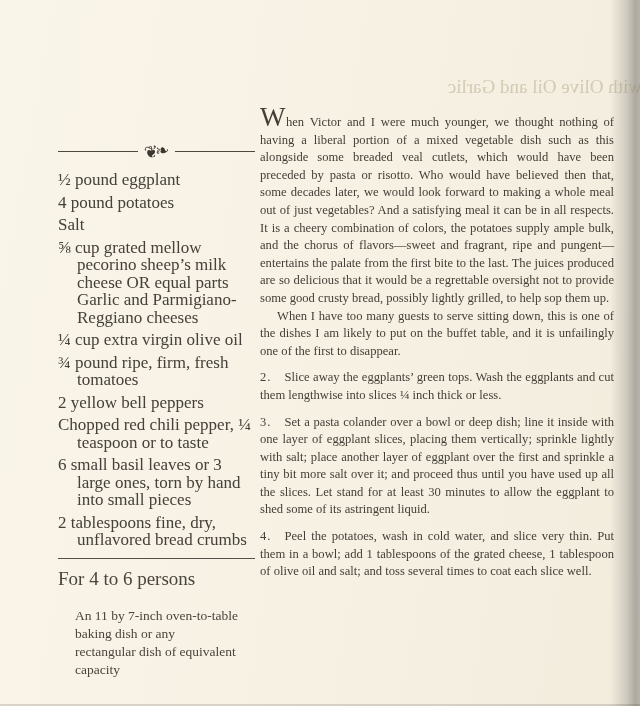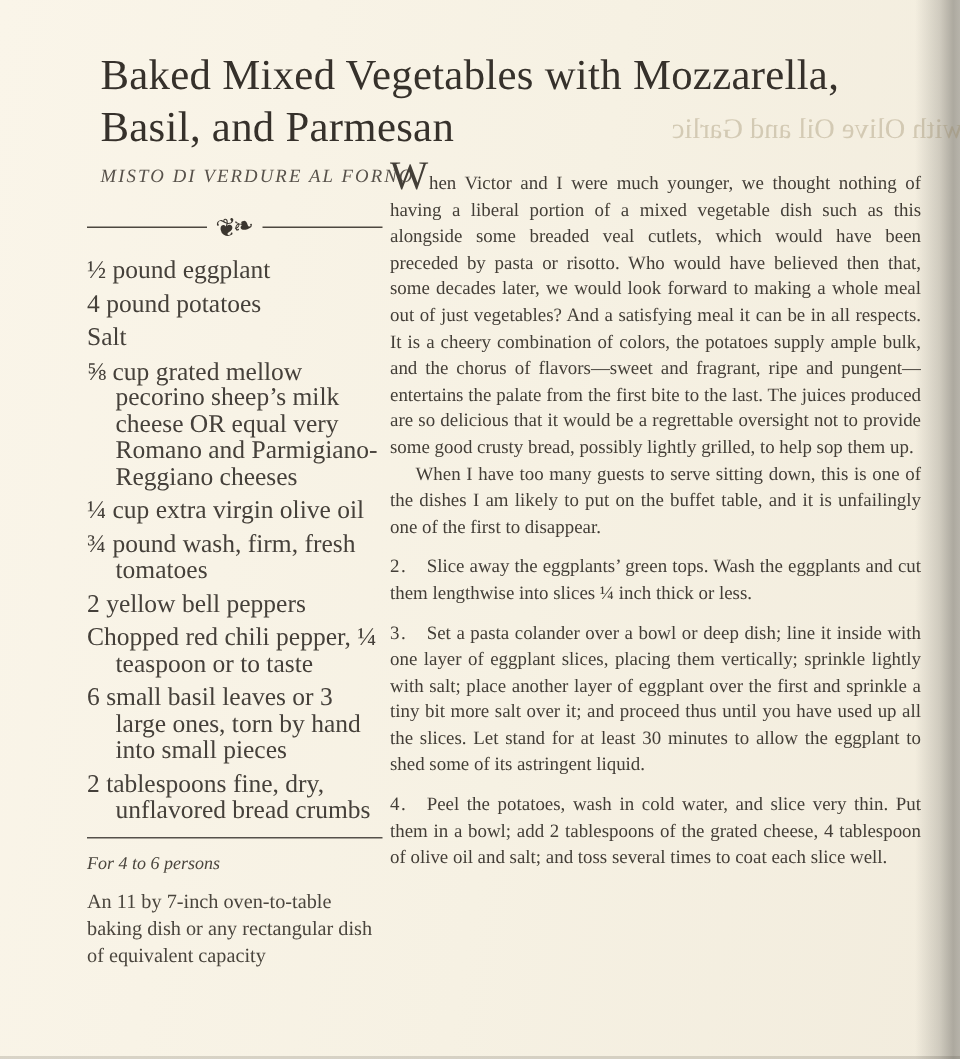--- a/index.html
+++ b/index.html
@@ -43,63 +43,56 @@
   .orn-rule { flex: 1; height: 1px; background: #4c473f; }
   .orn-glyph {
     margin: 0 6px; font-size: 17px; color: #3b362f;
     letter-spacing: -3px; transform: rotate(-8deg); padding-right: 3px;
   }
   .ingredient {
     margin: 0 0 5px 0; font-size: 17px; line-height: 17.5px;
     padding-left: 19px; text-indent: -19px;
   }
   .divider { border: none; border-top: 1px solid #55504a; margin: 9px 0; }
-  .yield-note { margin: 0 0 9px 0; font-style: italic; font-size: 12px; color: #4a453d; }
-  .equipment-note { margin: 0; font-size: 13.5px; line-height: 18px; color: #4a453d; }
+  .yield-note { margin: 0 0 9px 0; font-size: 19px; color: #4a453d; }
+  .equipment-note { margin: 17px; font-size: 13.5px; line-height: 18px; color: #4a453d; }
   .rightcol {
     position: absolute; left: 260px; top: 114px; width: 354px;
     color: #433e37; font-size: 12.6px; line-height: 17.6px;
   }
   .para { margin: 0; text-align: justify; }
   .para-indent { text-indent: 17px; }
   .initial-cap { font-size: 27px; line-height: 0; letter-spacing: 0.5px; }
   .step { margin: 9px 0 0 0; text-align: justify; }
   .step-num { padding-right: 13px; letter-spacing: 1px; }
 </style>
 </head>
 <body>
 
 <div class="page">
 
   <div class="edge-shadow"></div>
   <div class="bottom-shadow"></div>
 
   <div class="ghost-text">with Olive Oil and Garlic</div>
 
-  <div class="header">
-    <h1 class="title">
-      <span>Baked Mixed Vegetables with Mozzarella,</span><br>
-      <span>Basil, and Parmesan</span>
-    </h1>
-    <div class="subtitle">MISTO DI VERDURE AL FORNO</div>
-  </div>
 
   <div class="leftcol">
     <div class="orn-row">
       <span class="orn-rule"></span>
       <span class="orn-glyph">❦❧</span>
       <span class="orn-rule"></span>
     </div>
 
     <p class="ingredient">½ pound eggplant</p>
     <p class="ingredient">4 pound potatoes</p>
     <p class="ingredient">Salt</p>
-    <p class="ingredient">⅝ cup grated mellow pecorino sheep’s milk cheese OR equal very Romano and Parmigiano-Reggiano cheeses</p>
+    <p class="ingredient">⅝ cup grated mellow pecorino sheep’s milk cheese OR equal parts Garlic and Parmigiano-Reggiano cheeses</p>
     <p class="ingredient">¼ cup extra virgin olive oil</p>
-    <p class="ingredient">¾ pound wash, firm, fresh tomatoes</p>
+    <p class="ingredient">¾ pound ripe, firm, fresh tomatoes</p>
     <p class="ingredient">2 yellow bell peppers</p>
     <p class="ingredient">Chopped red chili pepper, ¼ teaspoon or to taste</p>
     <p class="ingredient">6 small basil leaves or 3 large ones, torn by hand into small pieces</p>
     <p class="ingredient">2 tablespoons fine, dry, unflavored bread crumbs</p>
 
     <hr class="divider">
 
     <p class="yield-note">For 4 to 6 persons</p>
     <p class="equipment-note">An 11 by 7-inch oven-to-table baking dish or any rectangular dish of equivalent capacity</p>
   </div>
@@ -107,16 +100,16 @@
   <div class="rightcol">
     <p class="para"><span class="initial-cap">W</span><span>hen Victor and I were much younger, we thought nothing of having a liberal portion of a mixed vegetable dish such as this alongside some breaded veal cutlets, which would have been preceded by pasta or risotto. Who would have believed then that, some decades later, we would look forward to making a whole meal out of just vegetables? And a satisfying meal it can be in all respects. It is a cheery combination of colors, the potatoes supply ample bulk, and the chorus of flavors—sweet and fragrant, ripe and pungent—entertains the palate from the first bite to the last. The juices produced are so delicious that it would be a regrettable oversight not to provide some good crusty bread, possibly lightly grilled, to help sop them up.</span></p>
 
     <p class="para para-indent">When I have too many guests to serve sitting down, this is one of the dishes I am likely to put on the buffet table, and it is unfailingly one of the first to disappear.</p>
 
 
     <p class="step"><span class="step-num">2.</span><span>Slice away the eggplants’ green tops. Wash the eggplants and cut them lengthwise into slices ¼ inch thick or less.</span></p>
 
     <p class="step"><span class="step-num">3.</span><span>Set a pasta colander over a bowl or deep dish; line it inside with one layer of eggplant slices, placing them vertically; sprinkle lightly with salt; place another layer of eggplant over the first and sprinkle a tiny bit more salt over it; and proceed thus until you have used up all the slices. Let stand for at least 30 minutes to allow the eggplant to shed some of its astringent liquid.</span></p>
 
-    <p class="step"><span class="step-num">4.</span><span>Peel the potatoes, wash in cold water, and slice very thin. Put them in a bowl; add 2 tablespoons of the grated cheese, 4 tablespoon of olive oil and salt; and toss several times to coat each slice well.</span></p>
+    <p class="step"><span class="step-num">4.</span><span>Peel the potatoes, wash in cold water, and slice very thin. Put them in a bowl; add 1 tablespoons of the grated cheese, 1 tablespoon of olive oil and salt; and toss several times to coat each slice well.</span></p>
   </div>
 
 </div>
 
 </body></html>

